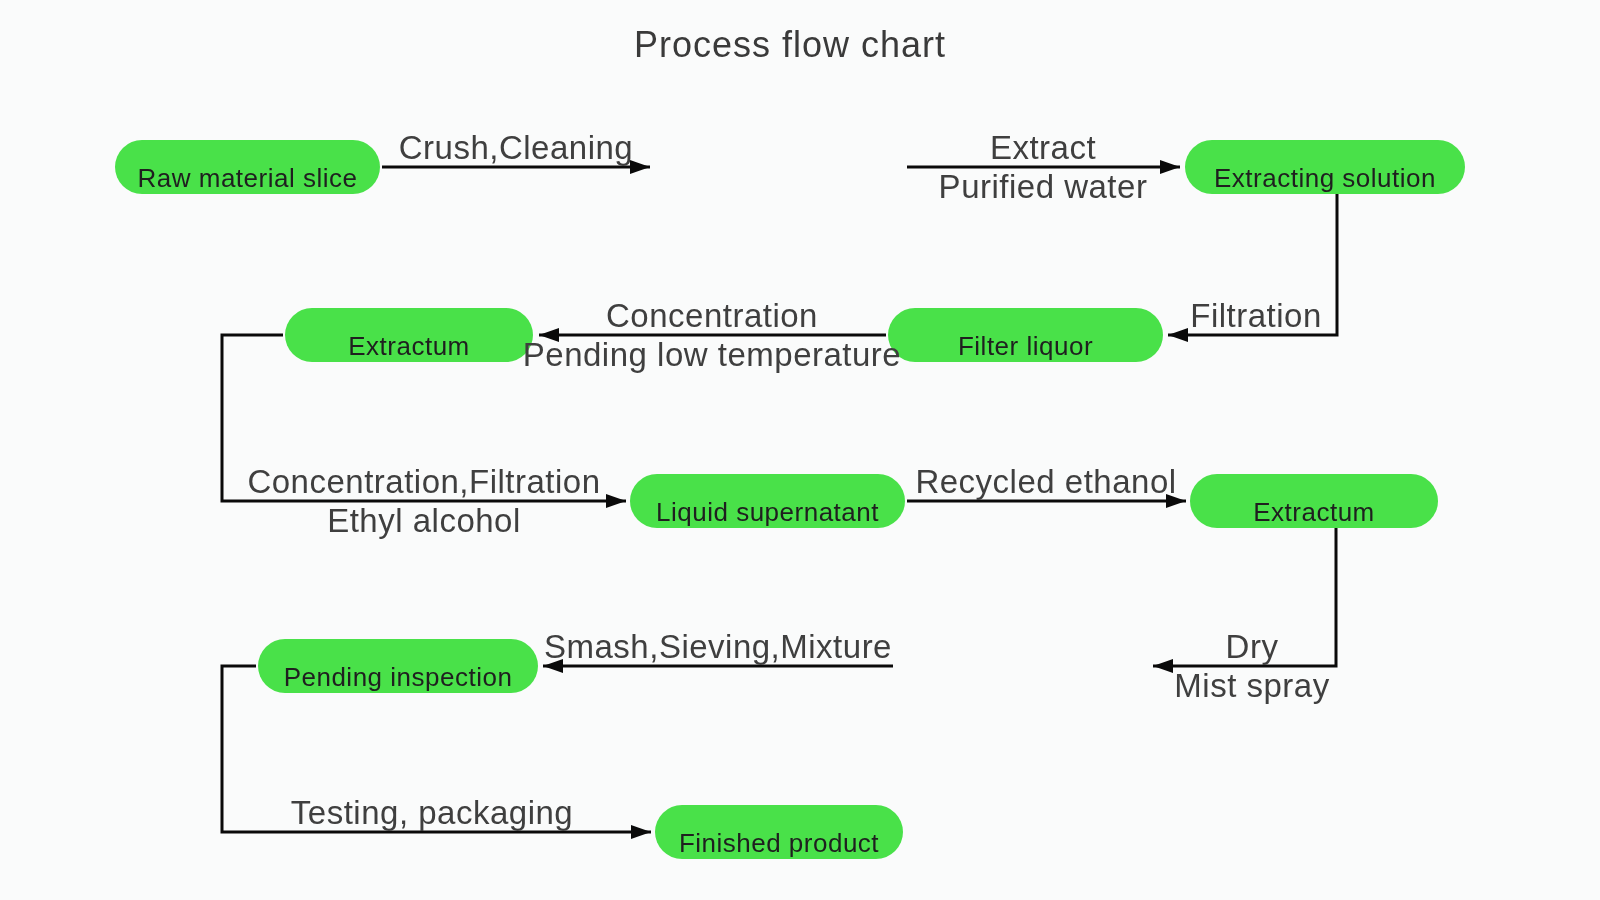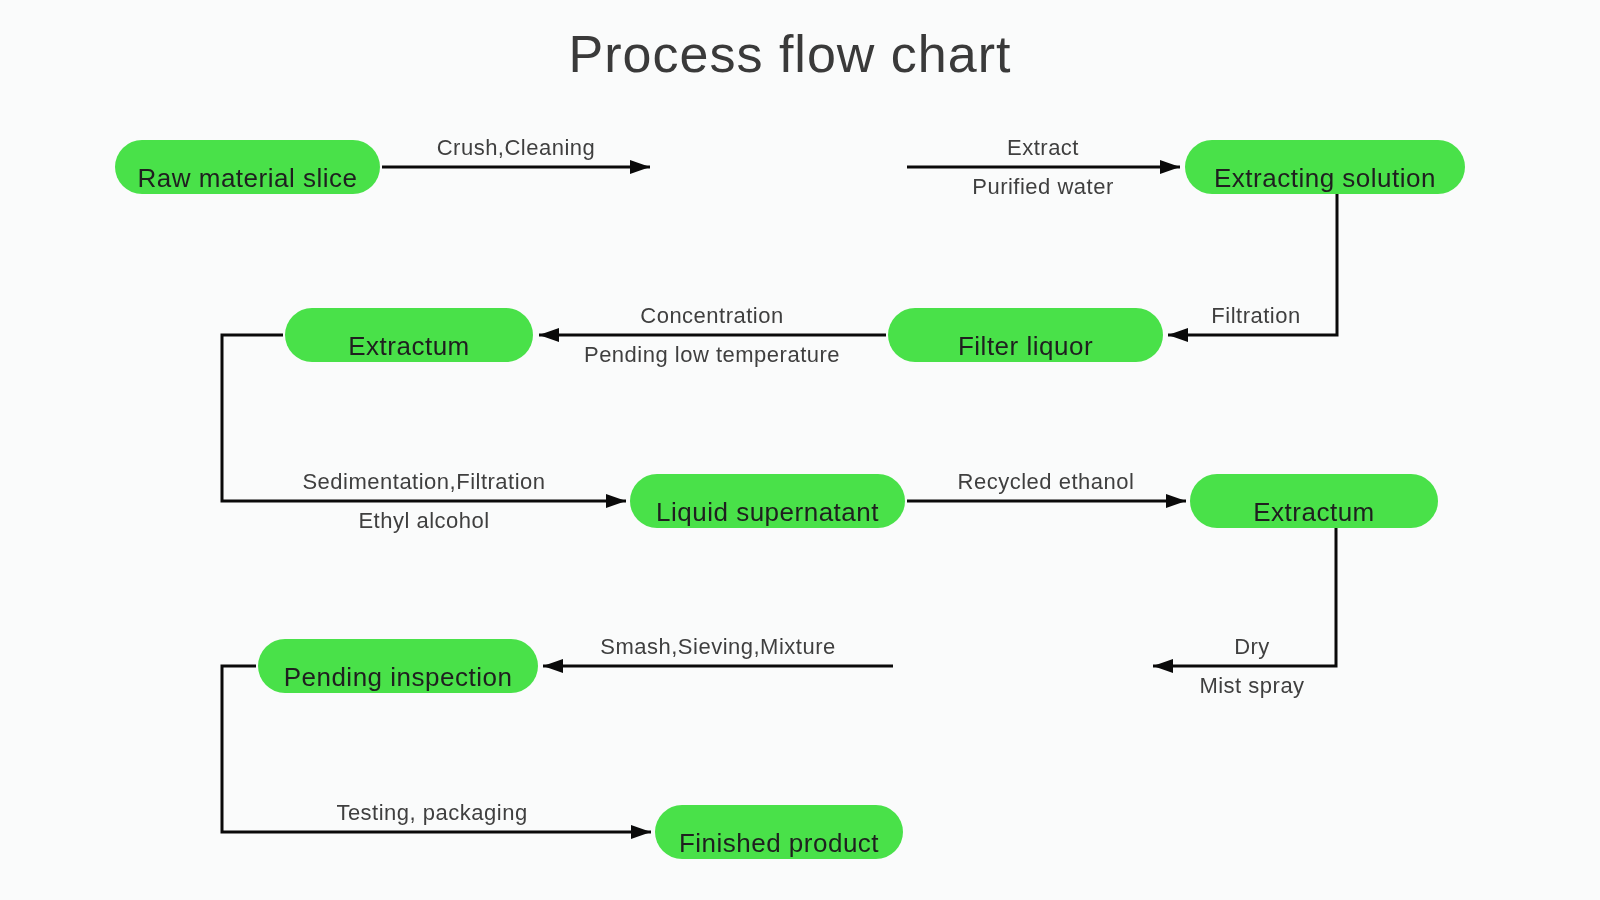--- a/index.html
+++ b/index.html
@@ -21,21 +21,21 @@
     width:1600px;
     height:900px;
     overflow:hidden;
     background:var(--background);
   }
   .title{
     position:absolute;
     left:790px; top:24px;
     transform:translateX(-50%);
     margin:0;
-    font-size:52px;
+    font-size:36px;
     font-weight:300;
     letter-spacing:1px;
     color:var(--title-text);
     white-space:nowrap;
   }
   .edges{
     position:absolute;
     left:0; top:0;
   }
   .edges path{
@@ -58,21 +58,21 @@
     justify-content:center;
     font-size:26px;
     font-weight:300;
     letter-spacing:0.5px;
     color:var(--node-text);
     white-space:nowrap;
   }
   .edge-label{
     position:absolute;
     transform:translateX(-50%);
-    font-size:22px;
+    font-size:33px;
     font-weight:300;
     letter-spacing:0.5px;
     line-height:30px;
     color:var(--label-text);
     white-space:nowrap;
   }
 </style>
 </head>
 <body>
 
@@ -125,21 +125,21 @@
   <div class="edge-label" style="left:516px;top:133px">Crush,Cleaning</div>
 
   <div class="edge-label" style="left:1043px;top:133px">Extract</div>
   <div class="edge-label" style="left:1043px;top:172px">Purified water</div>
 
   <div class="edge-label" style="left:1256px;top:301px">Filtration</div>
 
   <div class="edge-label" style="left:712px;top:301px">Concentration</div>
   <div class="edge-label" style="left:712px;top:340px">Pending low temperature</div>
 
-  <div class="edge-label" style="left:424px;top:467px">Sedimentation,Filtration</div>
+  <div class="edge-label" style="left:424px;top:467px">Concentration,Filtration</div>
   <div class="edge-label" style="left:424px;top:506px">Ethyl alcohol</div>
 
   <div class="edge-label" style="left:1046px;top:467px">Recycled ethanol</div>
 
   <div class="edge-label" style="left:1252px;top:632px">Dry</div>
   <div class="edge-label" style="left:1252px;top:671px">Mist spray</div>
 
   <div class="edge-label" style="left:718px;top:632px">Smash,Sieving,Mixture</div>
 
   <div class="edge-label" style="left:432px;top:798px">Testing, packaging</div>

